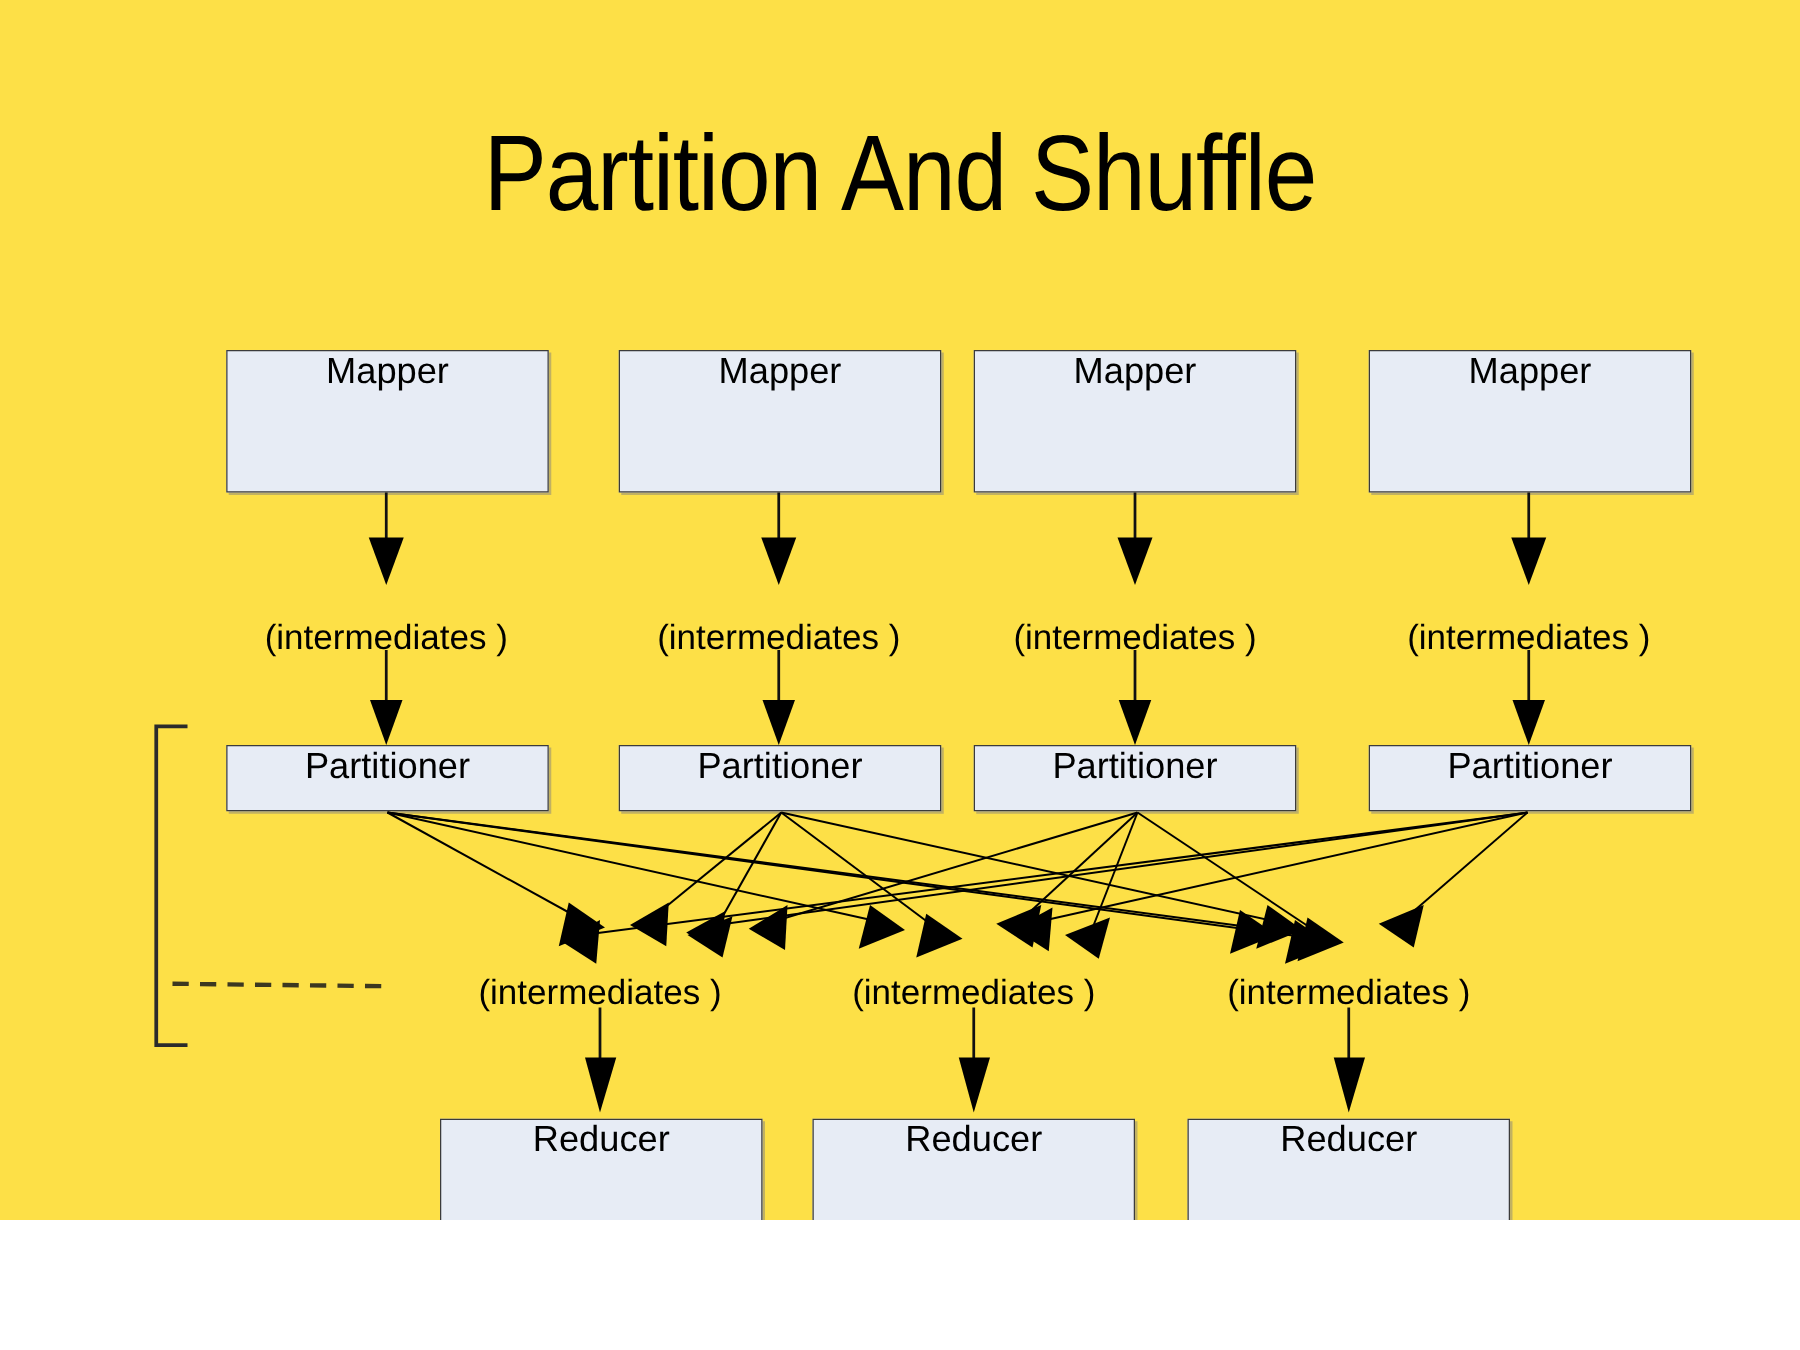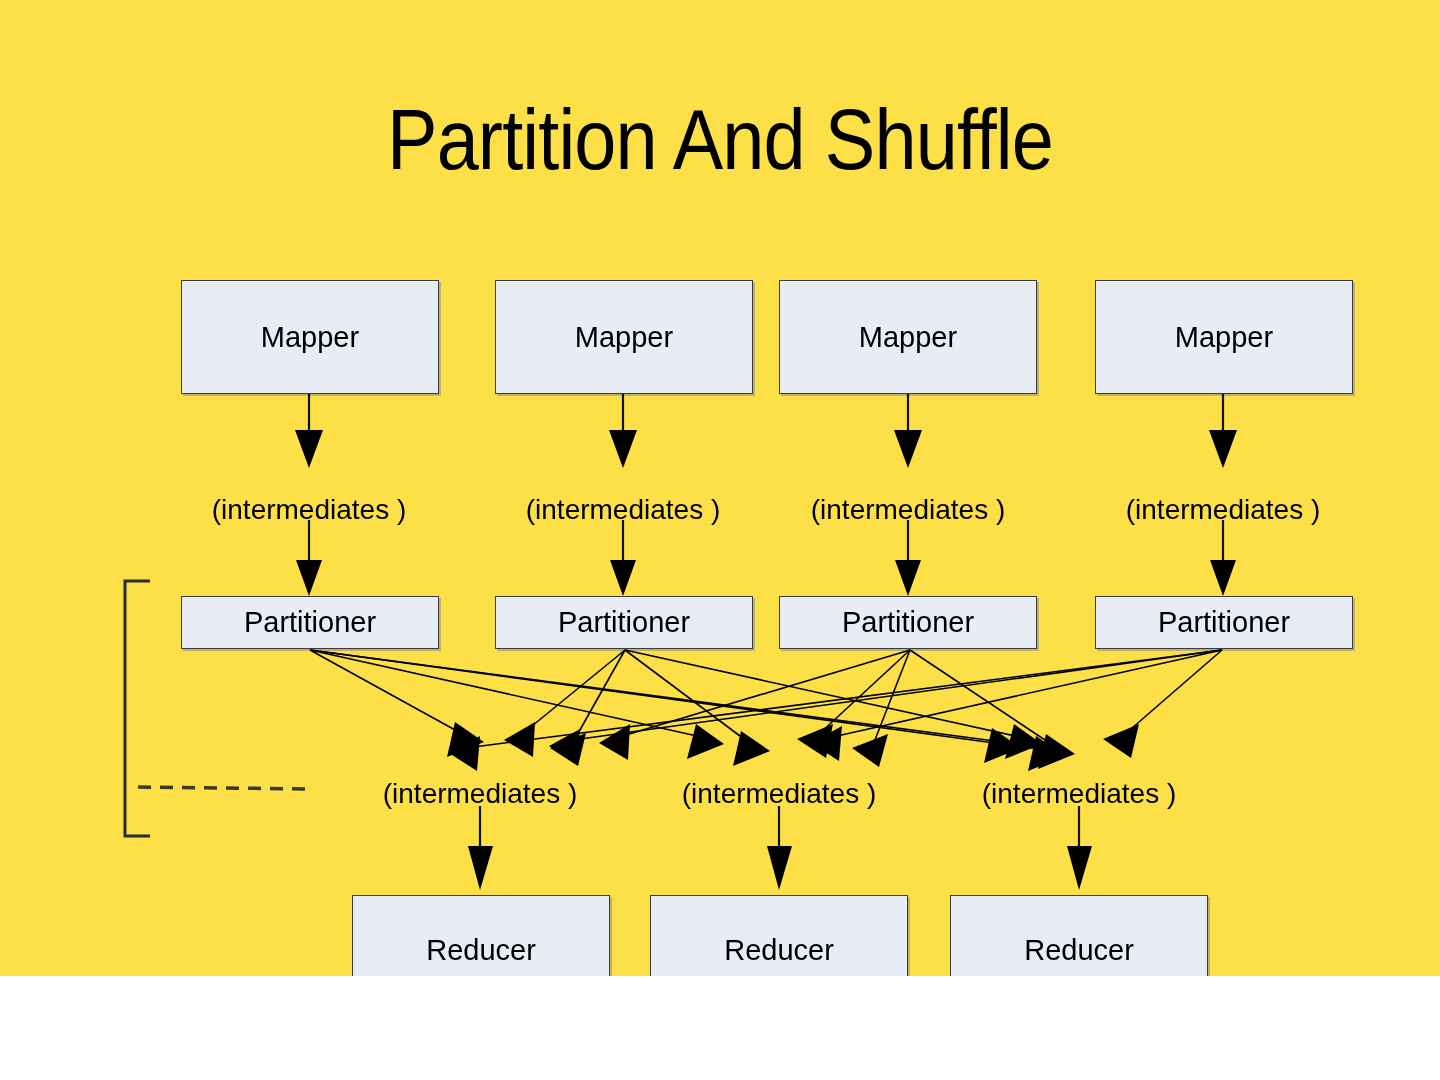--- a/index.html
+++ b/index.html
@@ -29,21 +29,21 @@
     transform: scaleX(0.88);
     transform-origin: center top;
     white-space: nowrap;
   }
   .node-box {
     position: absolute;
     box-sizing: border-box;
     background: #e7ecf5;
     border: 1.5px solid #3b3b3b;
     display: flex;
-    align-items: center;
+    align-items: flex-start;
     justify-content: center;
     color: #000000;
     font-size: 29px;
     font-weight: 400;
   }
   .node-box.shadowed {
     box-shadow: 2px 2px 0 rgba(120,120,130,0.45);
   }
   .caption {
     position: absolute;

